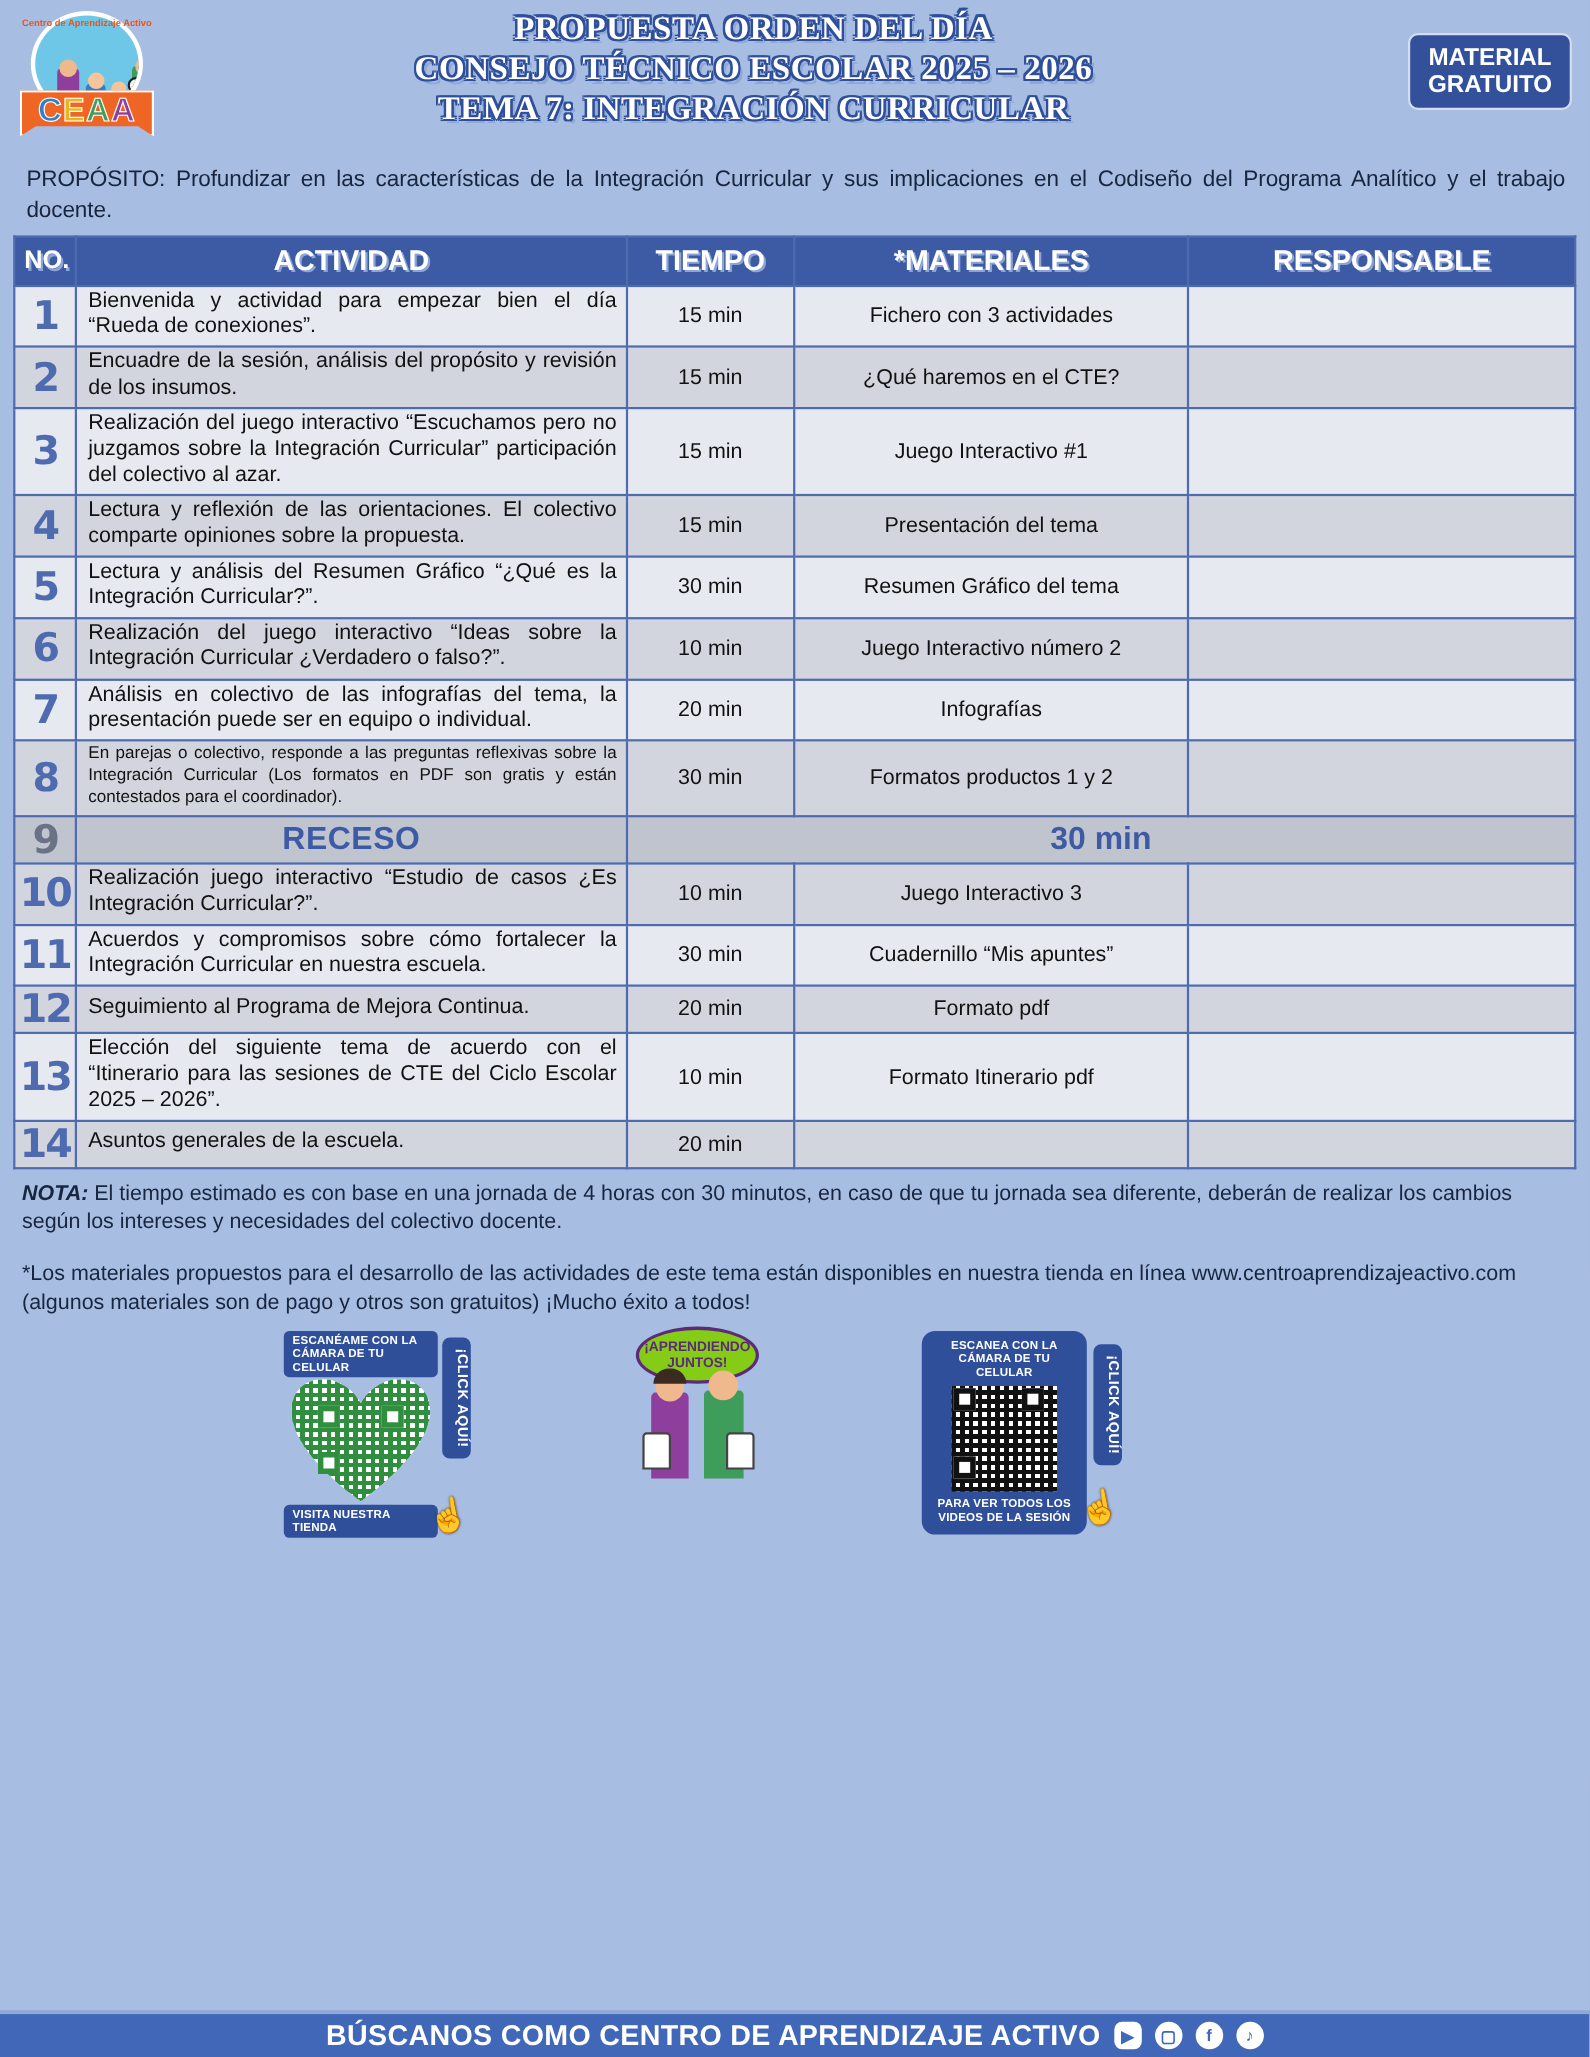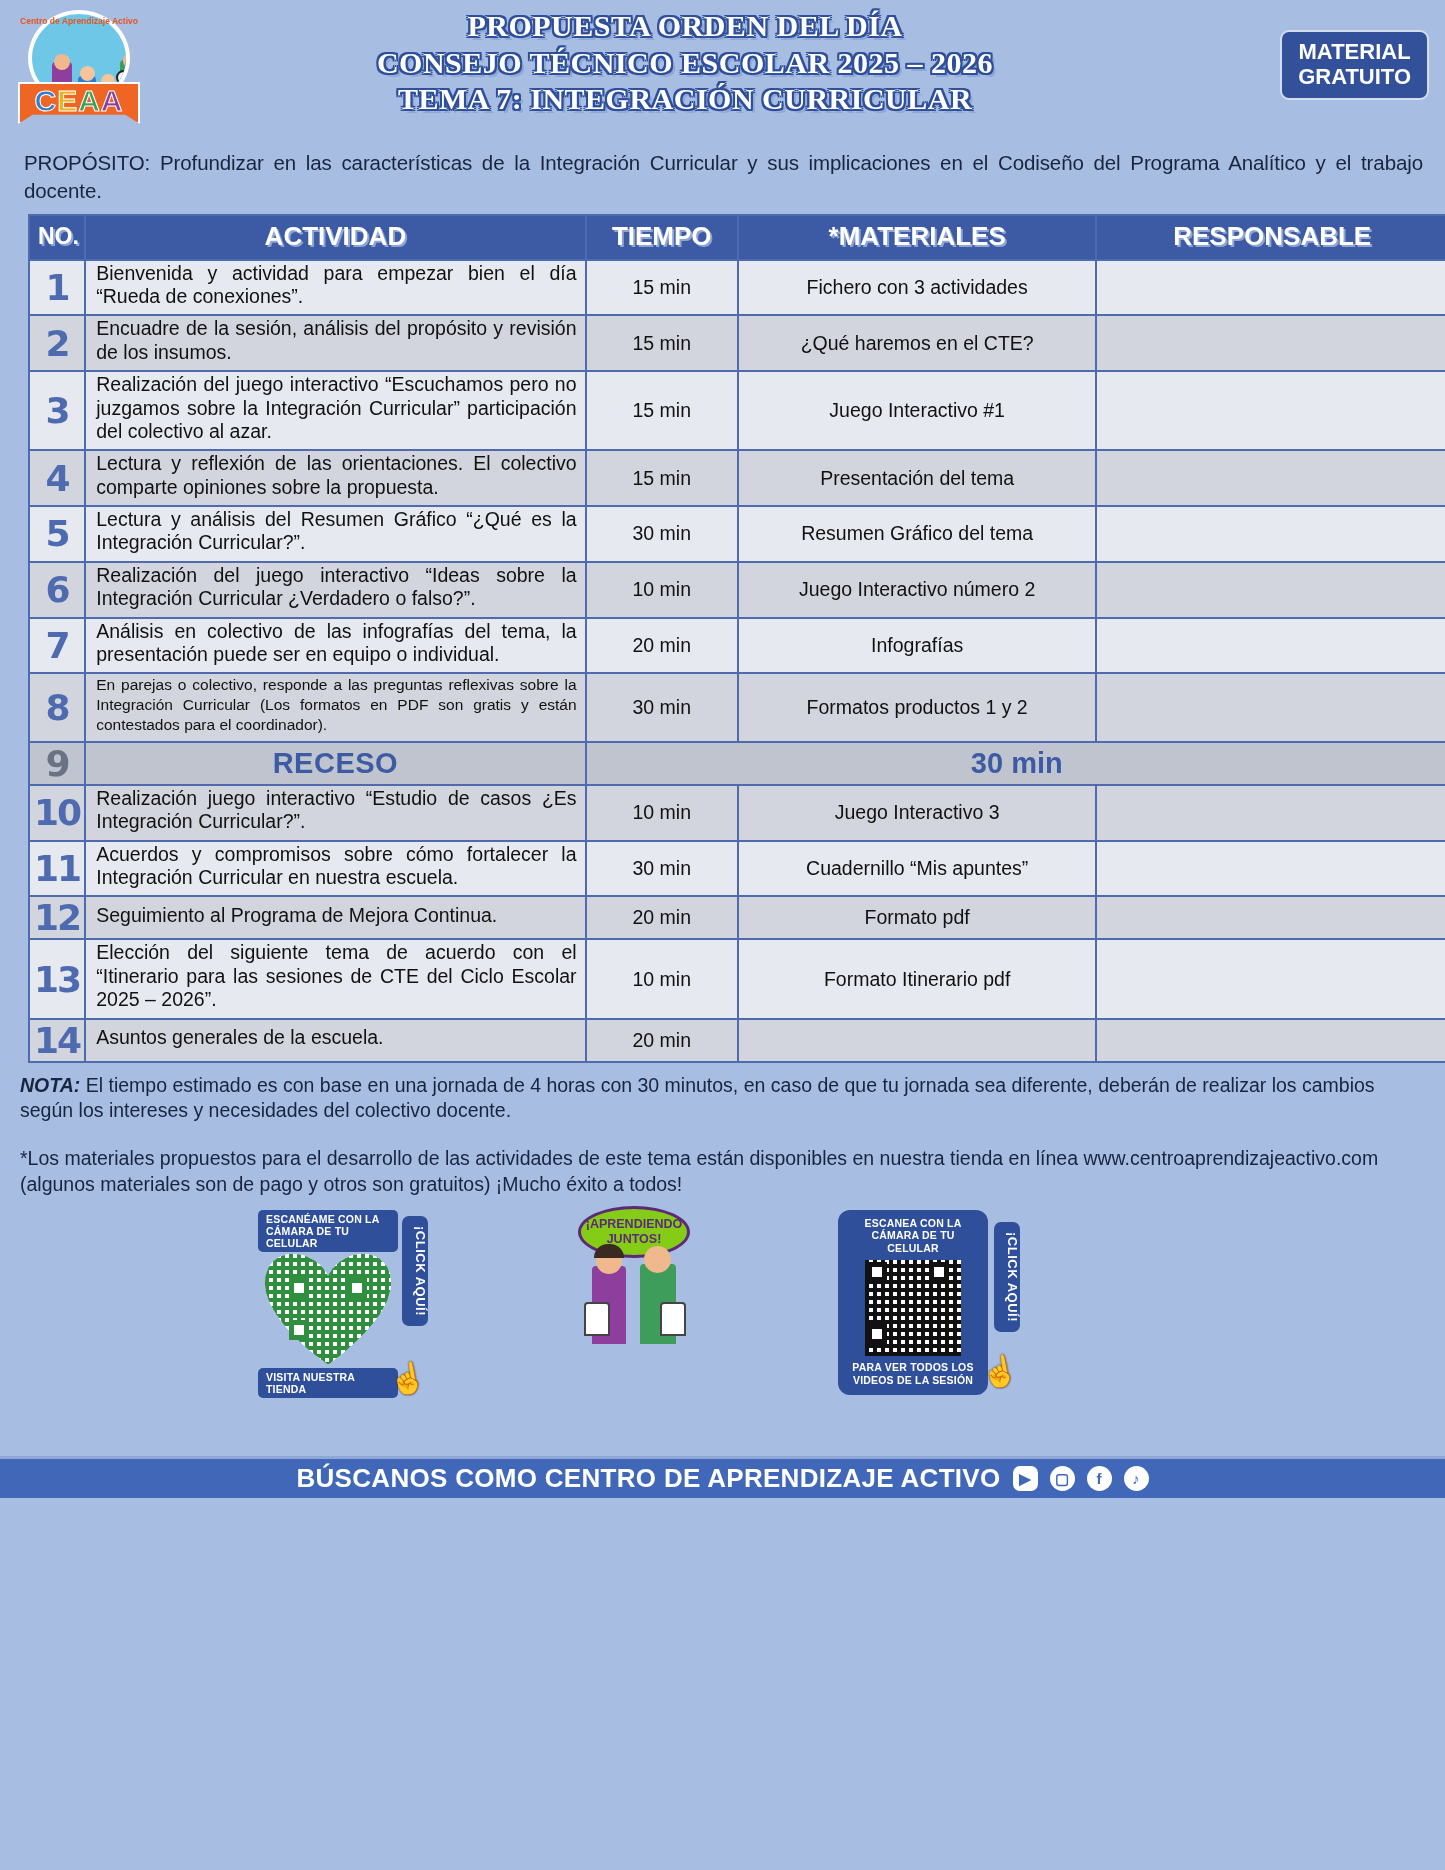--- a/index.html
+++ b/index.html
@@ -2,21 +2,21 @@
 <html><head>
 <meta charset="utf-8">
 <style>
   * { box-sizing: border-box; margin: 0; padding: 0; }
   html, body {
     width: 1445px; height: 1870px;
     background: #a8bde2;
     font-family: "Liberation Sans", sans-serif;
     overflow: hidden;
   }
-  .page { position: relative; width: 1445px; height: 1498px; background: #a8bde2; }
+  .page { position: relative; width: 1445px; height: 1870px; background: #a8bde2; }
 
   
   .header { position: relative; height: 128px; display: flex; align-items: center; }
   .logo {
     position: absolute; left: 14px; top: 8px; width: 130px; height: 118px;
   }
   .logo-circle {
     position: absolute; left: 14px; top: 2px; width: 102px; height: 96px;
     border-radius: 50%; background: #6fc7e8; border: 4px solid #ffffff;
     overflow: hidden;
@@ -63,21 +63,21 @@
     border: 2px solid #d4ddef;
   }
 
   
   .proposito {
     margin: 21px 22px 8px 24px; font-size: 20.5px; color: #17253f;
     line-height: 1.38; text-align: justify; letter-spacing: -.1px;
   }
 
   
-  .tbl-wrap { margin: 0 28px; }
+  .tbl-wrap { margin: 0 12px; }
   table.agenda { width: 1421px; border-collapse: collapse; table-layout: fixed; }
   table.agenda td, table.agenda th { border: 2px solid #4f6bb0; vertical-align: middle; }
   thead th {
     background: #3d5ba5; color: #ffffff; font-size: 26px; font-weight: bold;
     padding: 5px 0 7px; text-shadow: 2px 2px 0 #8da4d4;
     border-color: #3d5ba5;
   }
   thead th.h-no { text-align: left; padding-left: 8px; font-size: 23px; }
   .c-no   { width: 48px; }
   .c-act  { width: 427px; }

